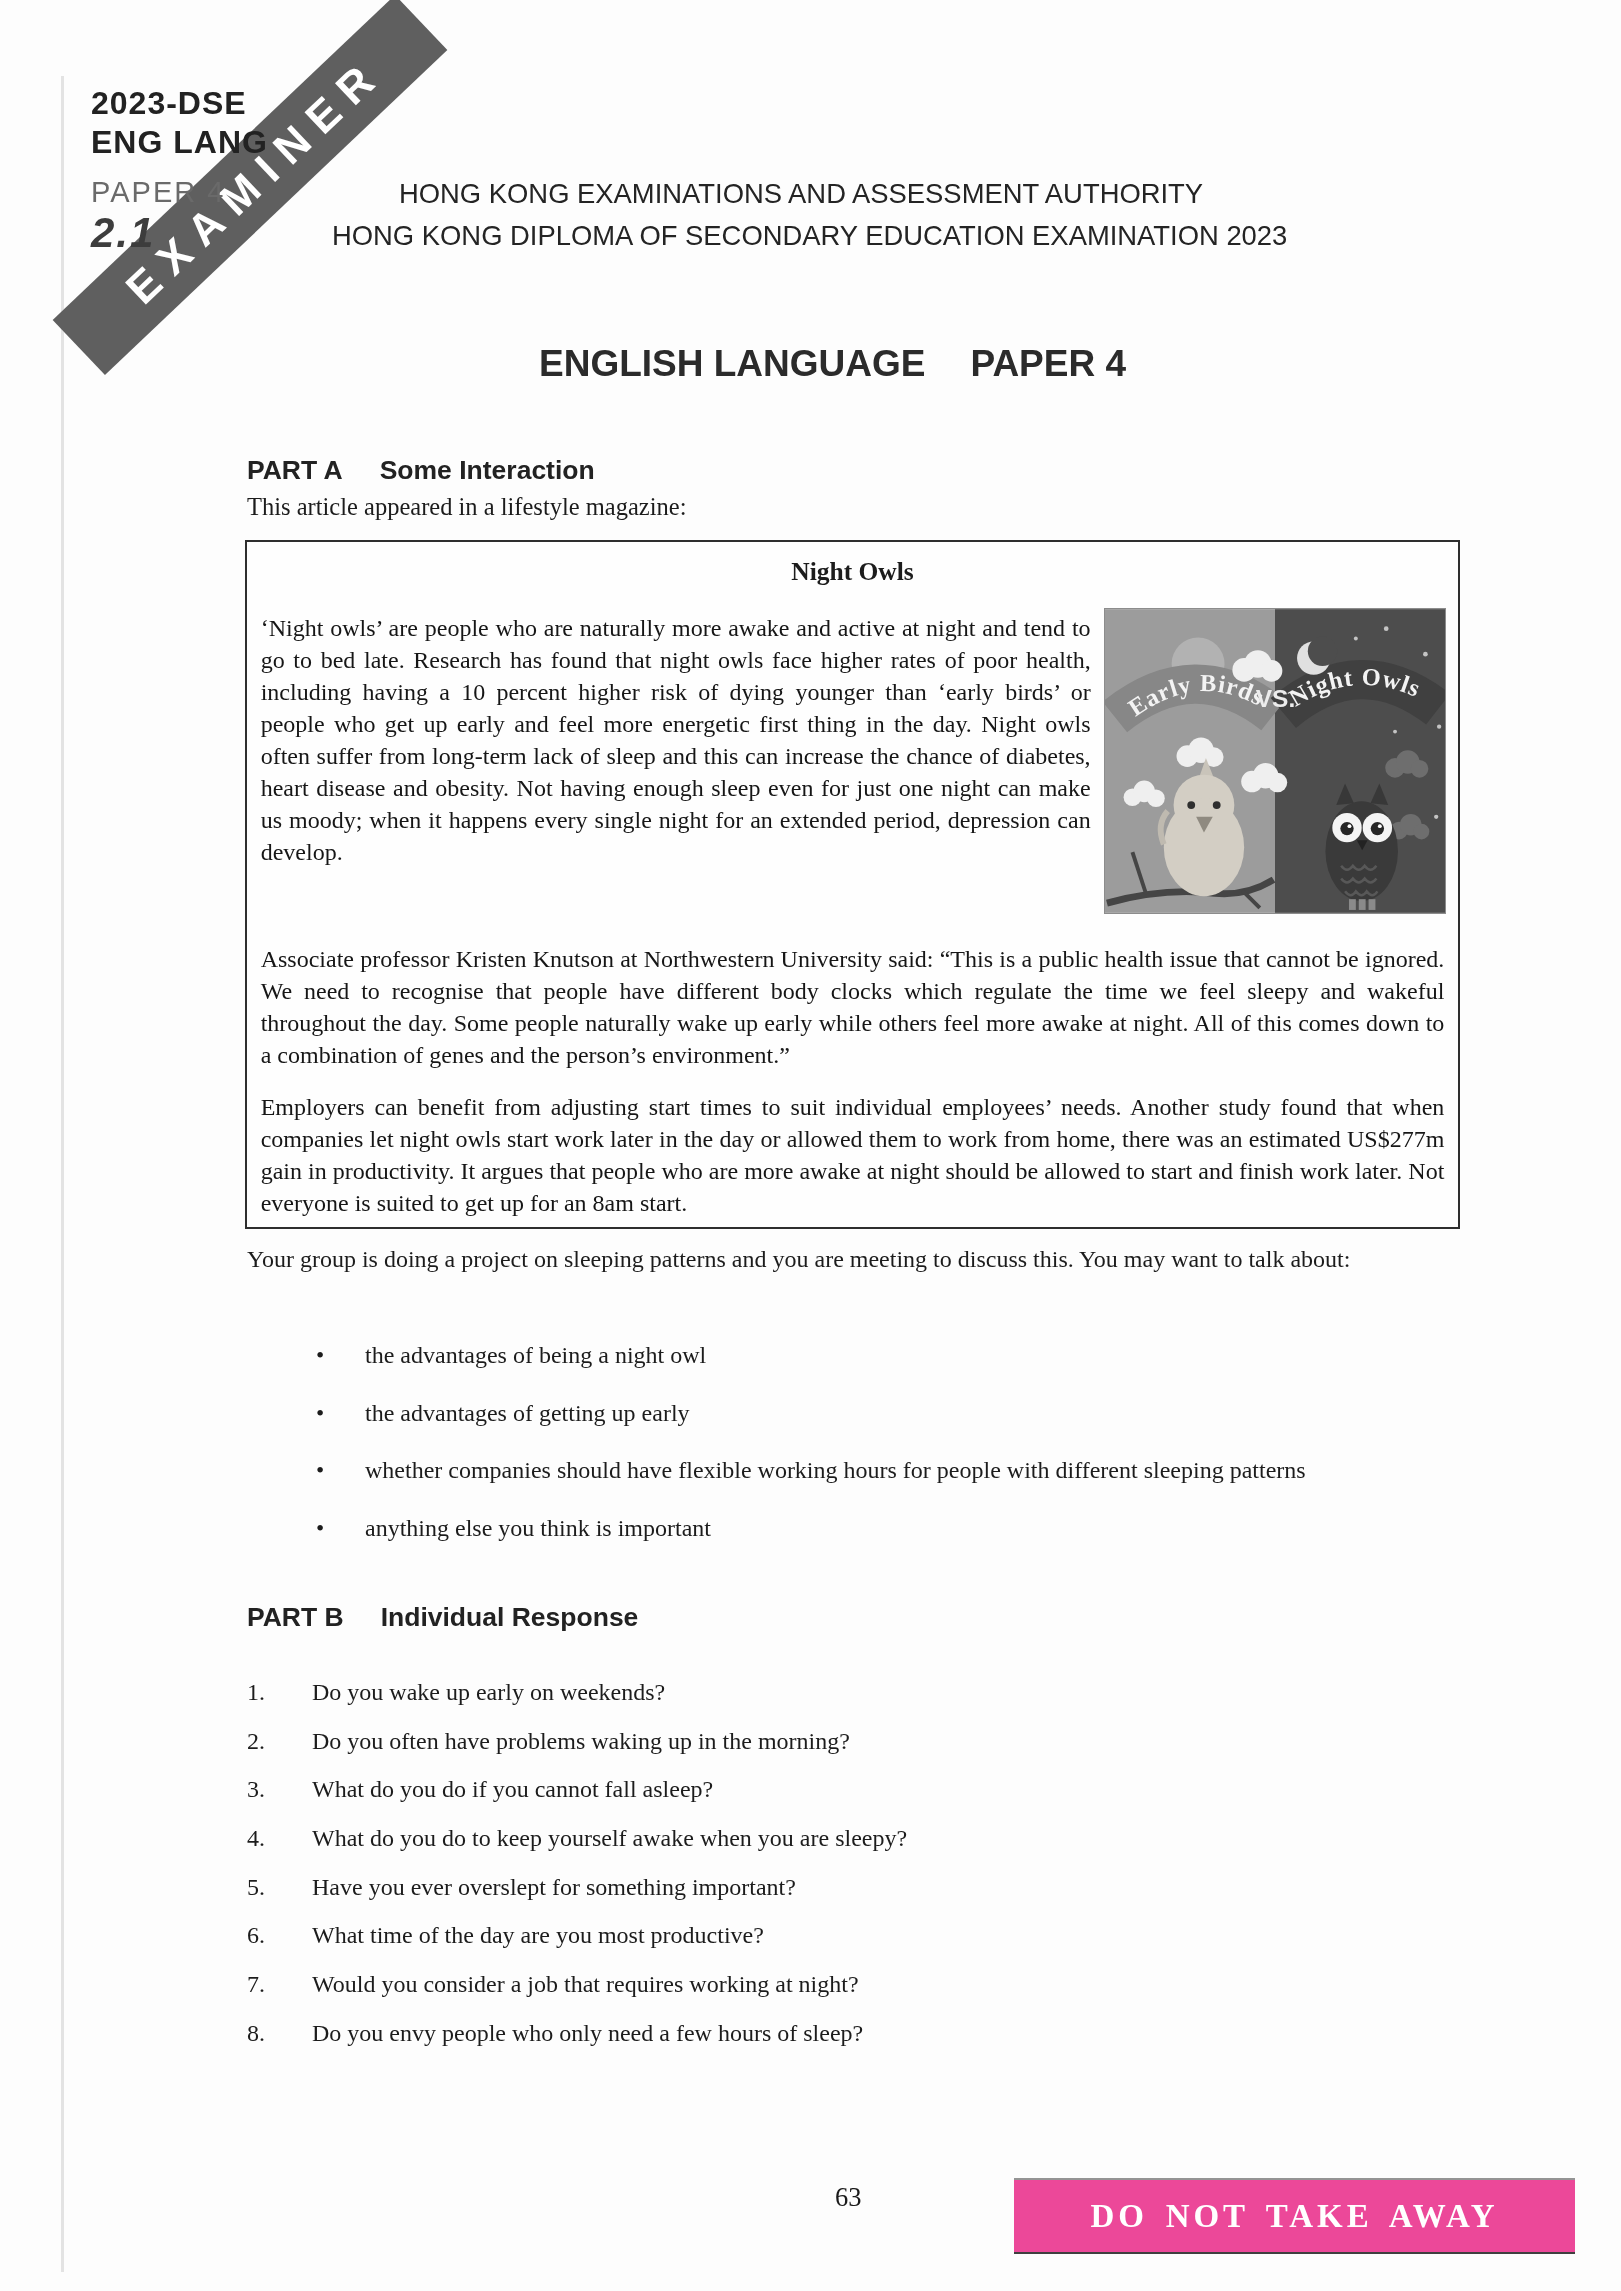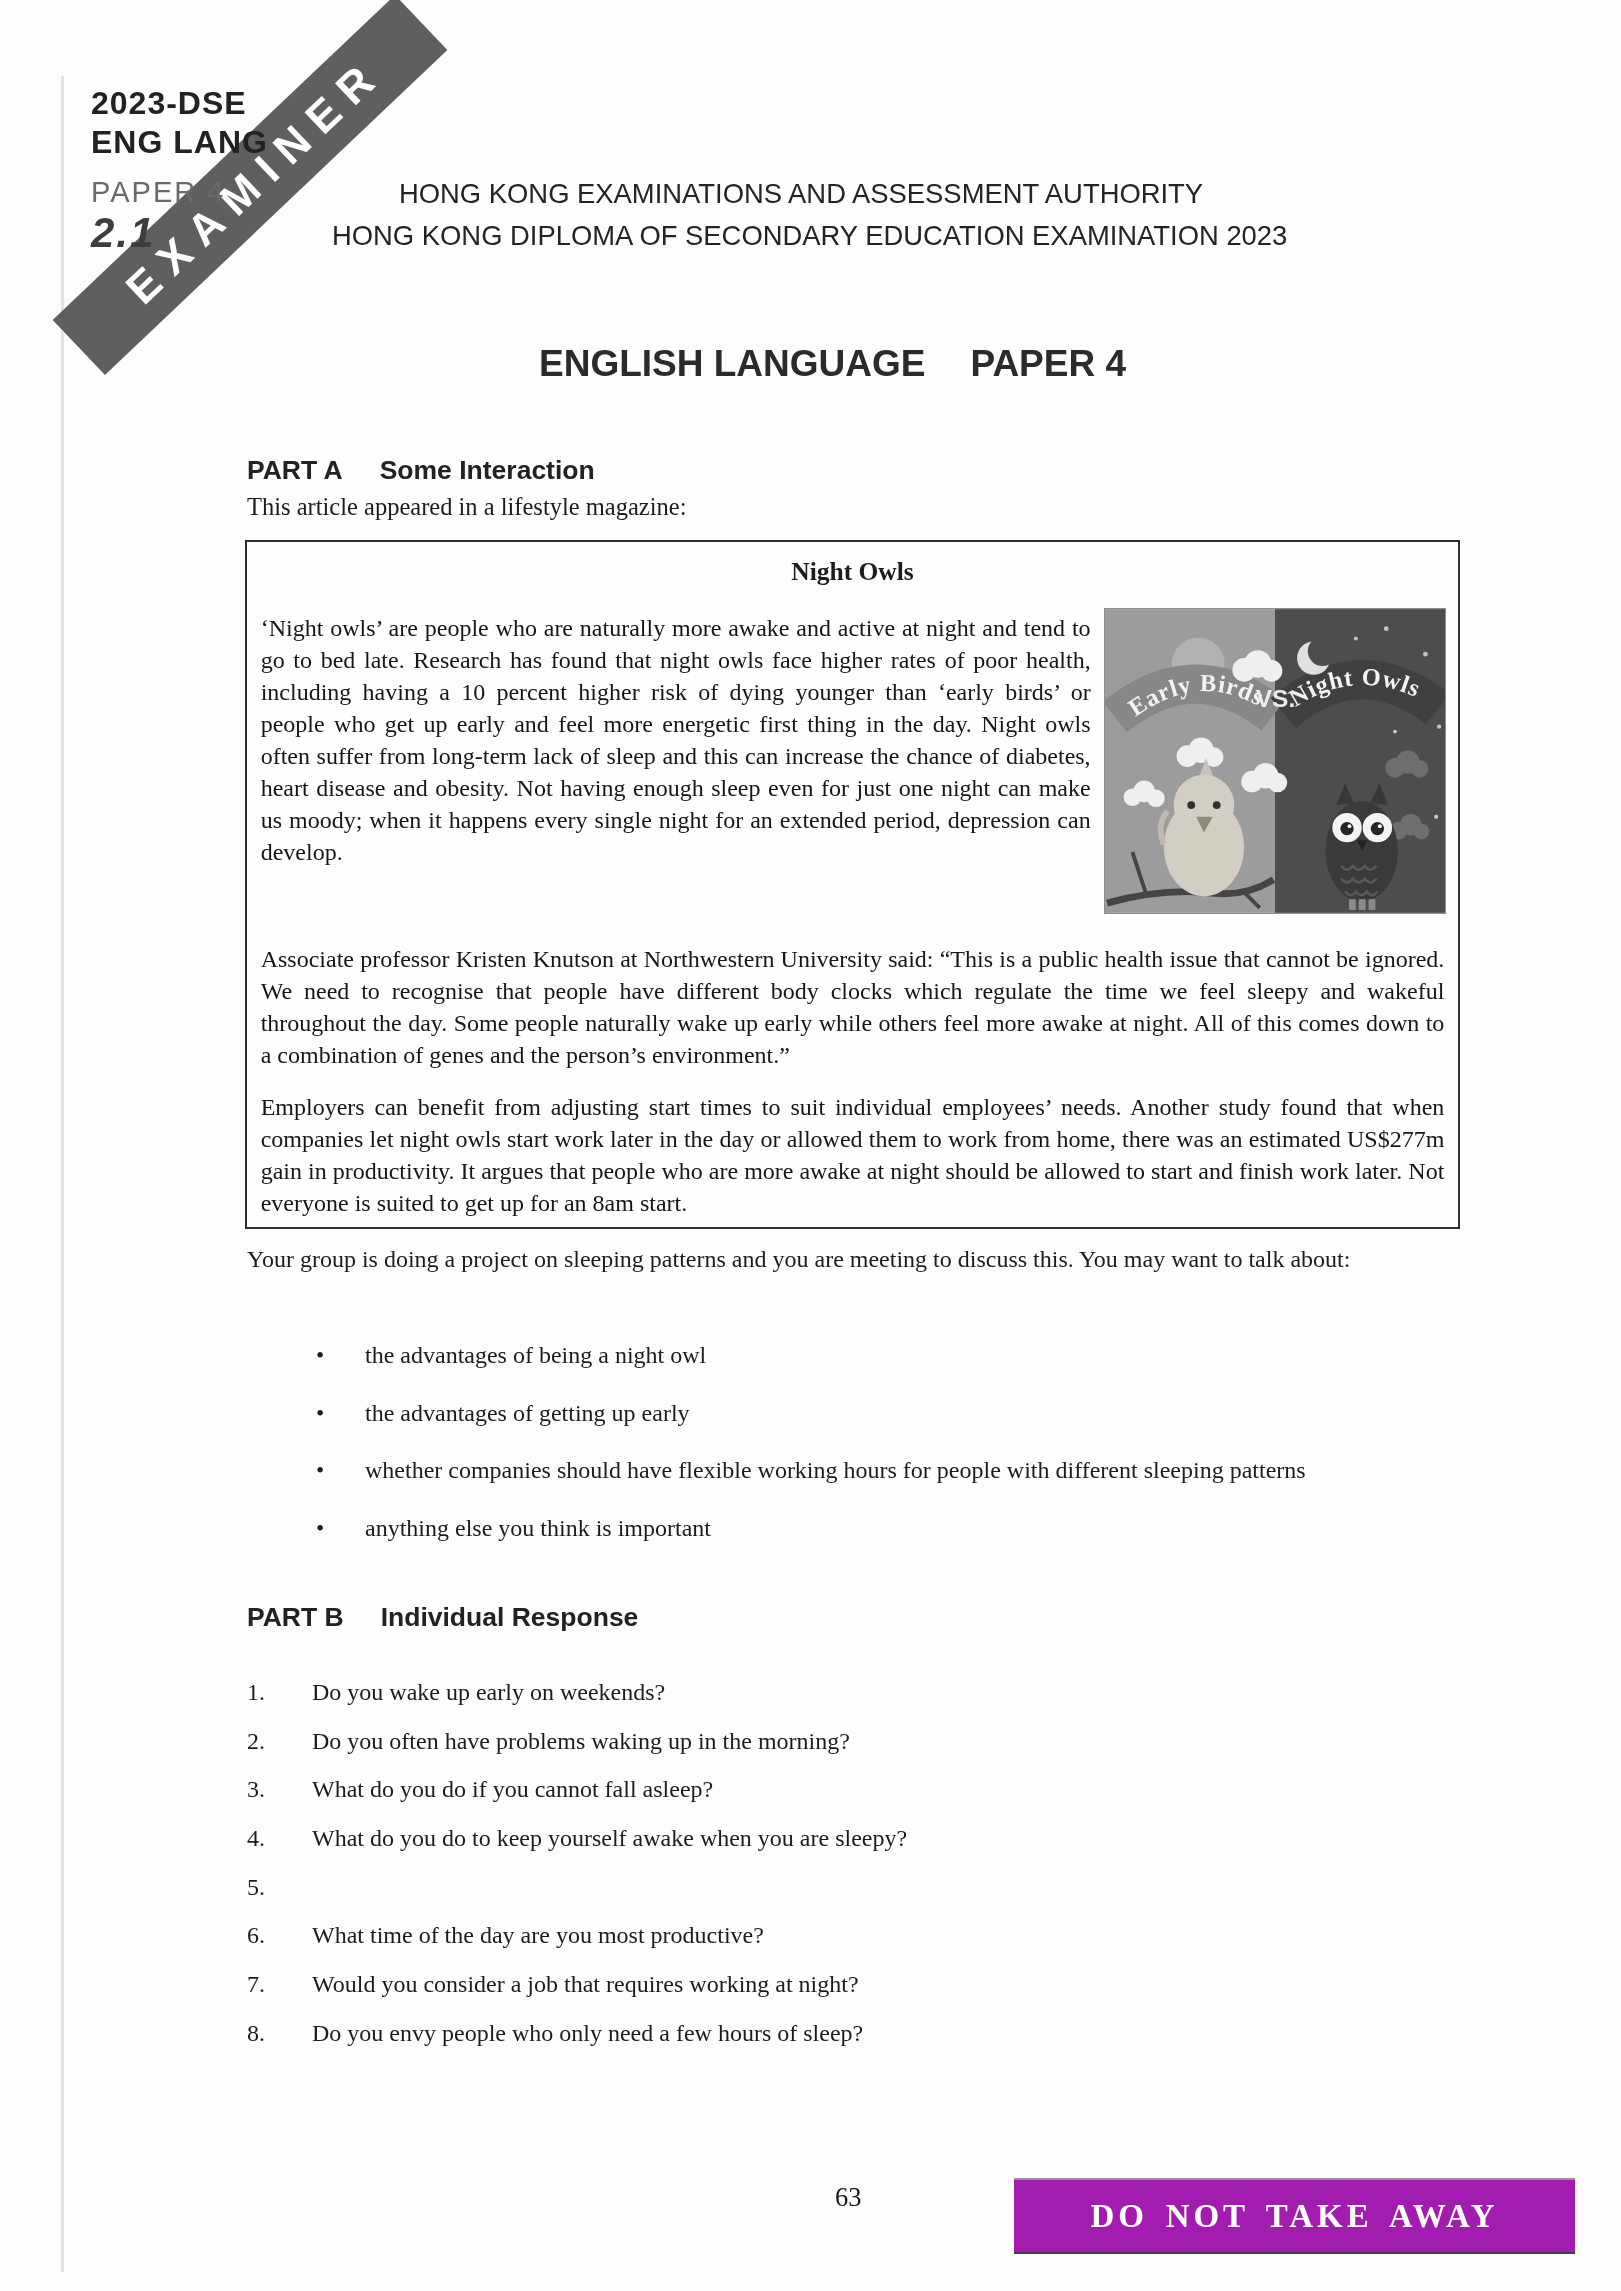--- a/index.html
+++ b/index.html
@@ -65,21 +65,21 @@
   .bullets li .dot { position:absolute; left:0; top:0; font-size:23.5px; }
 
   .questions { position:absolute; left:247px; top:1676px; width:1225px; }
   .qrow { display:flex; margin-bottom:16.7px; font-size:24px; line-height:32px; }
   .qnum { width:65px; flex:0 0 65px; }
 
   .pageno { position:absolute; left:835px; top:2182px; font-size:26.5px; color:#1a1a1a; }
 
   .footer-banner {
     position:absolute; left:1014px; top:2178px; width:561px; height:76px;
-    background:#a21caf; border-top:2.9px solid #949494; border-bottom:2px solid #3f3f3f; box-sizing:border-box;
+    background:#ec4899; border-top:2.9px solid #949494; border-bottom:2px solid #3f3f3f; box-sizing:border-box;
     display:flex; align-items:center; justify-content:center;
   }
   .footer-banner span {
     color:#ffffff; font-family:"Liberation Serif", serif; font-weight:bold;
     font-size:33px; letter-spacing:3.9px; word-spacing:5.9px; white-space:nowrap;
   }
 </style>
 </head>
 <body>
 
@@ -232,20 +232,21 @@
     <div class="qrow">
         <span class="qnum">3.</span>
         <span>What do you do if you cannot fall asleep?</span>
       </div>
     <div class="qrow">
         <span class="qnum">4.</span>
         <span>What do you do to keep yourself awake when you are sleepy?</span>
       </div>
     <div class="qrow">
         <span class="qnum">5.</span>
+        <span>Have you ever overslept for something important?</span>
       </div>
     <div class="qrow">
         <span class="qnum">6.</span>
         <span>What time of the day are you most productive?</span>
       </div>
     <div class="qrow">
         <span class="qnum">7.</span>
         <span>Would you consider a job that requires working at night?</span>
       </div>
     <div class="qrow">

